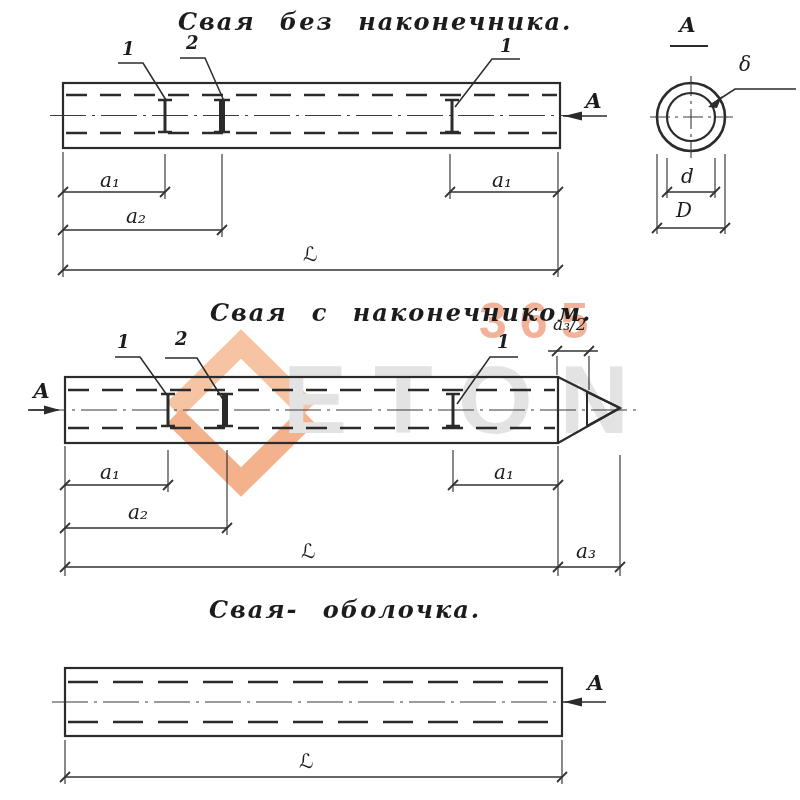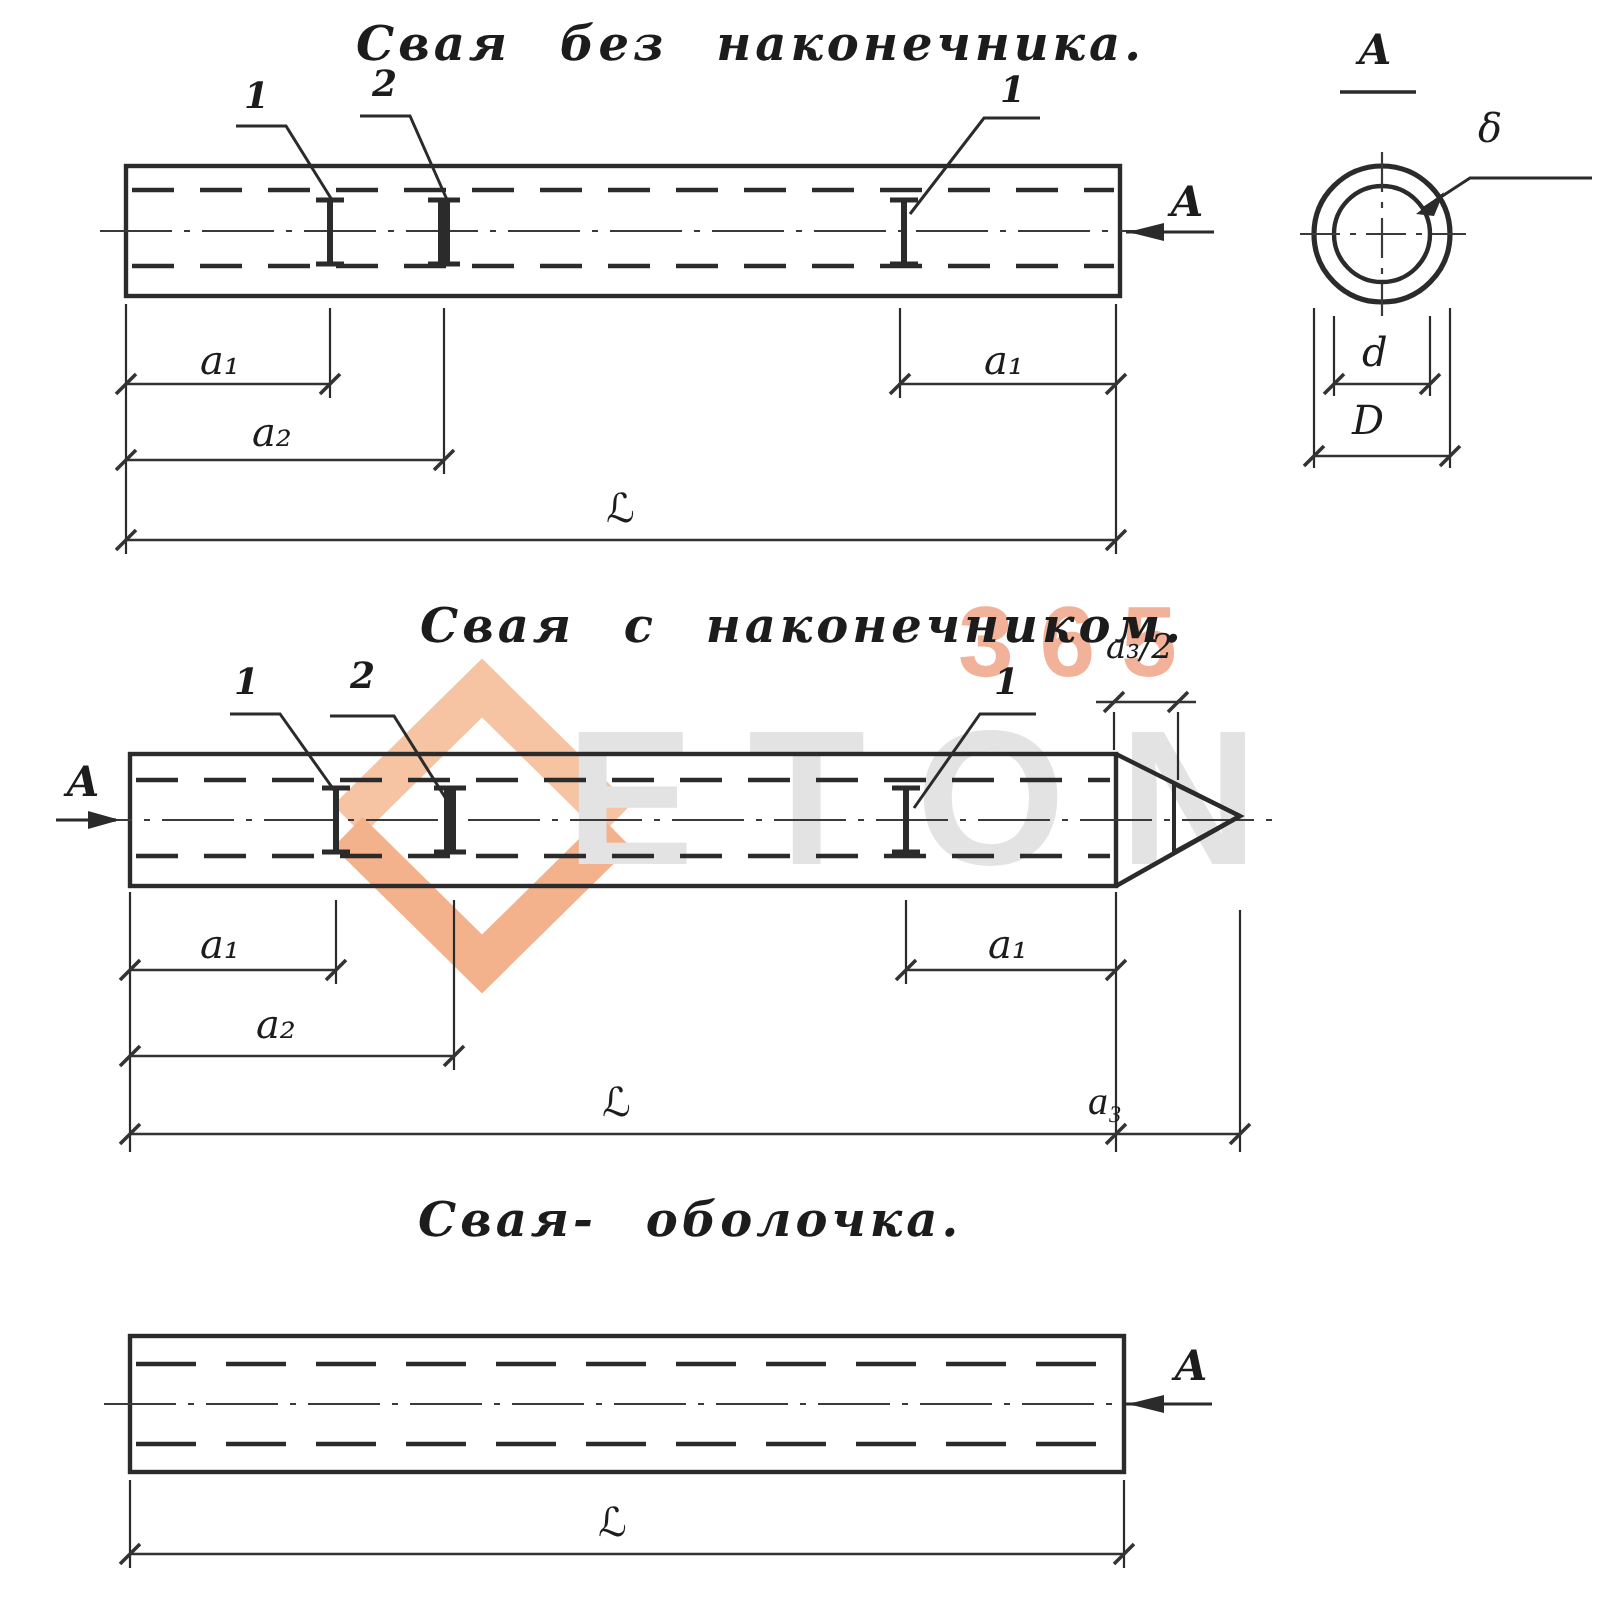--- a/index.html
+++ b/index.html
@@ -195,18 +195,18 @@
   <span class="lbl co" style="left:117px; top:333px;">1</span>
   <span class="lbl co" style="left:175px; top:330px;">2</span>
   <span class="lbl co" style="left:497px; top:333px;">1</span>
   <span class="lbl sec" style="left:33px; top:380px;">А</span>
   <span class="lbl small" style="left:553px; top:316px;">a₃/2</span>
 
   <span class="lbl dim" style="left:100px; top:462px;">a₁</span>
   <span class="lbl dim" style="left:494px; top:462px;">a₁</span>
   <span class="lbl dim" style="left:128px; top:502px;">a₂</span>
   <span class="lbl dim" style="left:301px; top:541px;">ℒ</span>
-  <span class="lbl dim" style="left:544px; top:541px;font-family:Liberation Serif, serif;">a₃</span>
+  <span class="lbl dim" style="left:576px; top:541px;">a₃</span>
 
   <span class="lbl sec" style="left:587px; top:672px;">А</span>
   <span class="lbl dim" style="left:299px; top:751px;">ℒ</span>
 
 </div>
 
 </body></html>

